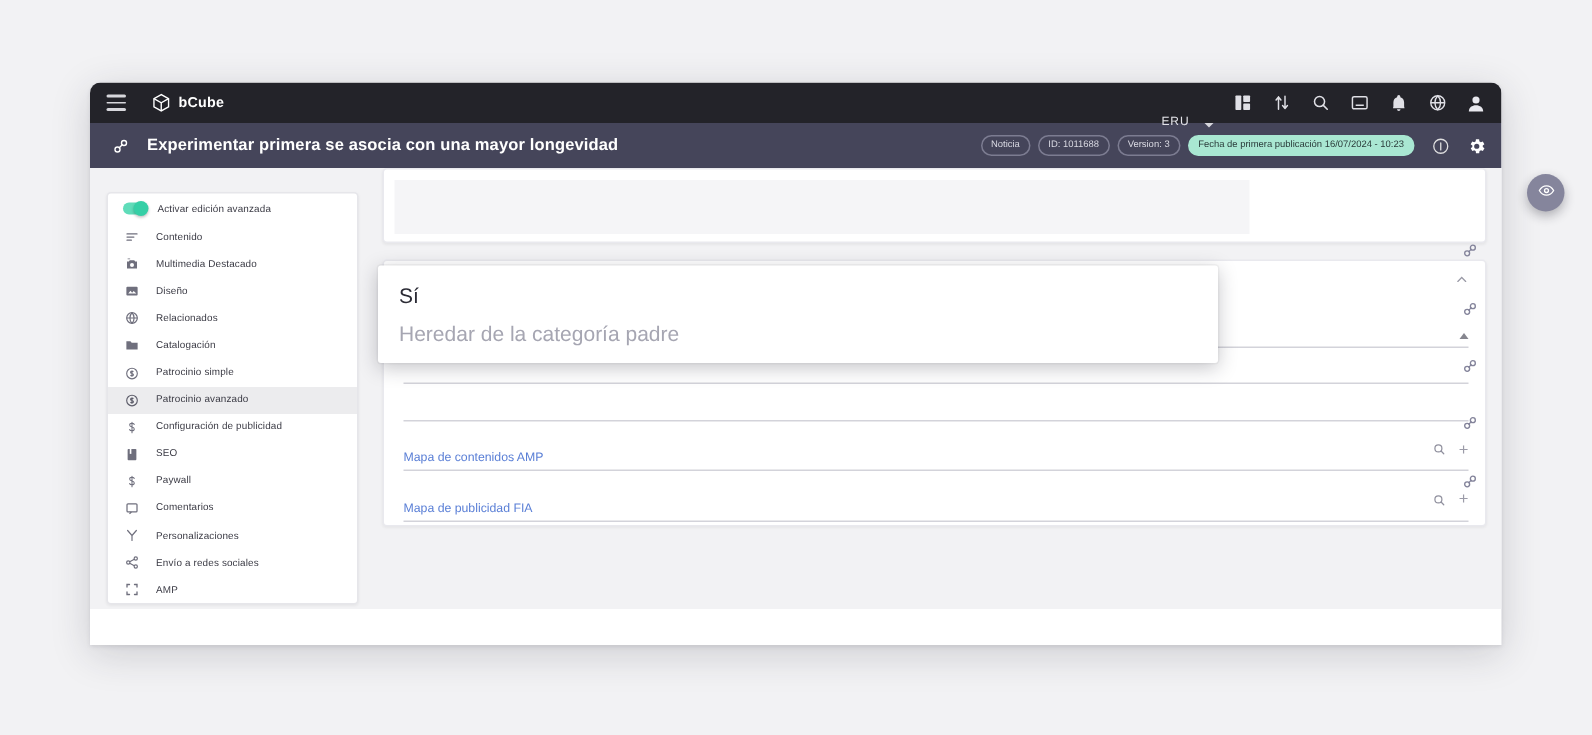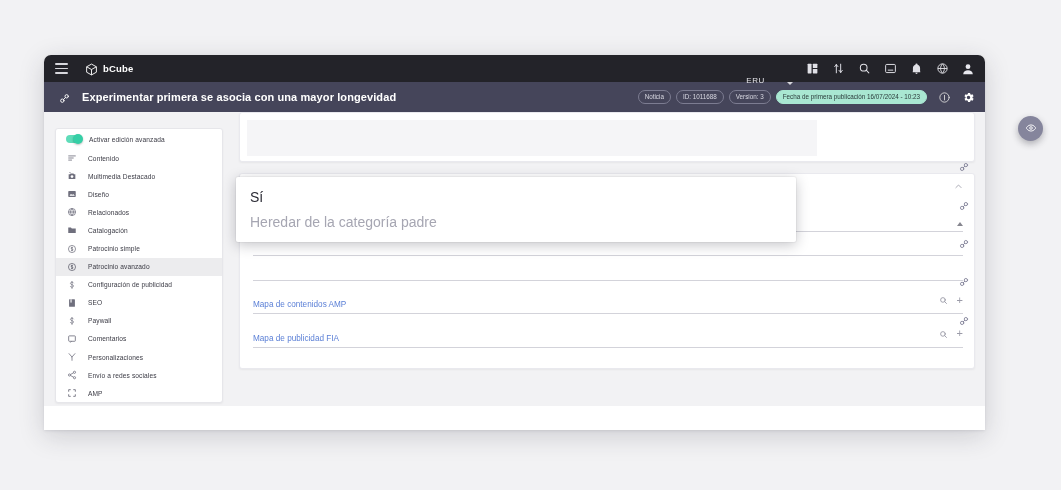--- a/index.html
+++ b/index.html
@@ -7,21 +7,21 @@
     width: 1061px; height: 490px;
     background: #f2f2f4;
     font-family: "Liberation Sans", sans-serif;
     overflow: hidden;
   }
   #root { position: relative; width: 1061px; height: 490px; background: #f2f2f4; }
 
   
   .app-window {
     position: absolute;
-    left: 44px; top: 55px;
+    left: 60px; top: 55px;
     width: 941px; height: 375px;
     border-radius: 7px 7px 0 0;
     background: #ffffff;
     overflow: hidden;
     box-shadow: 0 6px 26px rgba(40,40,55,.18), 0 1px 3px rgba(40,40,55,.10);
   }
 
   
   .topbar {
     height: 27px; background: #232329;
@@ -29,21 +29,21 @@
     position: relative;
   }
   .hamburger { width: 13px; height: 11px; display: flex; flex-direction: column;
                justify-content: space-between; cursor: pointer; }
   .hamburger i { display: block; height: 1.6px; background: #d7d7dc; border-radius: 1px; }
   .brand { display: flex; align-items: center; gap: 5px; margin-left: 17px; }
   .brand-cube { width: 13px; height: 13px; }
   .brand-name { color: #ffffff; font-size: 9.5px; font-weight: bold; letter-spacing: .2px; }
   .topbar-right { margin-left: auto; display: flex; align-items: center; gap: 12px; }
   .eru { color: #e3e3e8; font-size: 8px; letter-spacing: .6px; display: flex;
-         align-items: flex-end; gap: 22px; cursor: pointer; margin-top: 24px; }
+         align-items: flex-end; gap: 10px; cursor: pointer; margin-top: 24px; }
   .caret-d { width: 0; height: 0; border-left: 3.2px solid transparent;
              border-right: 3.2px solid transparent; border-top: 3.6px solid #d6d6dc; }
   .tb-icon { width: 14px; height: 14px; display: flex; align-items: center;
              justify-content: center; cursor: pointer; }
   .tb-icon svg { display: block; }
 
   
   .titlebar {
     height: 30px; background: #45455a;
     display: flex; align-items: center; padding: 0 10px 0 14px;
@@ -99,21 +99,21 @@
   .card-top { height: 50px; padding: 7px; }
   .card-top .ghost { width: 570px; height: 36px; background: #f5f5f7; }
 
   .sect-head { display: flex; align-items: center; height: 27px; padding: 0 11px 0 13px; }
   .sect-ico { width: 13px; color: #53535e; font-size: 10.5px; text-align: center; }
   .sect-title { margin-left: 11px; font-size: 7.6px; font-weight: bold; color: #33333c;
                 letter-spacing: .55px; }
   .chev-up { margin-left: auto; color: #9a9aa6; font-size: 9px; line-height: 1; cursor: pointer; }
 
   
-  .fields { padding: 0 11px 20px 13px; }
+  .fields { padding: 0 11px 2px 13px; }
   .field { position: relative; padding-top: 8px; }
   .field-label { font-size: 5.4px; color: #9c9caa; letter-spacing: .15px; }
   .field-line { display: flex; align-items: flex-end; border-bottom: 1px solid #d3d3da;
                 padding-bottom: 4px; margin-top: 2.5px; }
   .field-value { font-size: 8.2px; color: #2e2e38; }
   .field-value.link { color: #5a7fd6; }
   .field-tools { margin-left: auto; display: flex; align-items: center; gap: 9px;
                  color: #90909e; }
   .field-tools .plus { font-size: 11px; color: #9b9ba8; line-height: 1; cursor: pointer; }
   .caret-sm { width: 0; height: 0; border-left: 3px solid transparent;

